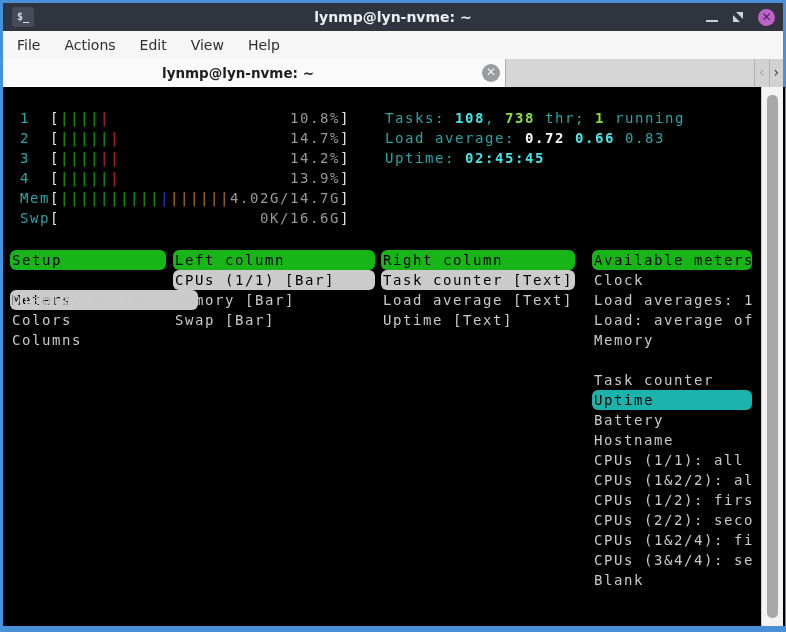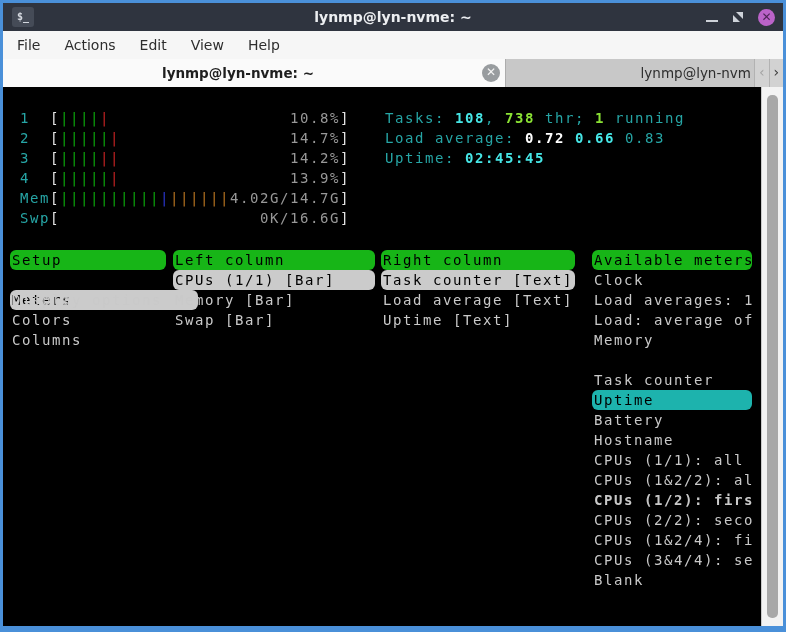--- a/index.html
+++ b/index.html
@@ -36,21 +36,21 @@
   .tab-inactive .tab-label{display:block;line-height:28px;text-align:right;padding-right:3px;
                 font-size:13.5px;color:#2e2e2e;white-space:nowrap;}
   .tab-scroll{position:absolute;left:751px;top:0;width:29px;height:28px;display:flex;}
   .tab-scroll div{width:14px;height:28px;line-height:26px;text-align:center;font-size:14px;
                   border-left:1px solid #b2b2b2;background:#d2d2d2;}
   .scroll-prev{color:#a4a4a4;}
   .scroll-next{color:#3a3a3a;}
   
   .terminal{position:absolute;left:3px;top:87px;width:758px;height:539px;background:#000;
             font-family:"DejaVu Sans Mono",monospace;font-size:14px;line-height:20px;
-            letter-spacing:1.57px;overflow:hidden;}
+            letter-spacing:1.57px;overflow:hidden;padding-left:24px;}
   .trow{position:absolute;height:20px;white-space:pre;color:#c9c9c9;}
   .c-cyan{color:#26a5a5;}
   .c-bcyan{color:#46e6e6;font-weight:bold;}
   .c-bgreen{color:#8ae234;font-weight:bold;}
   .c-bwhite{color:#ffffff;font-weight:bold;}
   .c-brk{color:#e4e4e4;}
   .c-val{color:#989898;}
   .bar-green{color:#0ca50c;}
   .bar-red{color:#c42222;}
   .bar-blue{color:#2a36d0;}
@@ -97,23 +97,20 @@
     <span class="menu-item">Edit</span>
     <span class="menu-item">View</span>
     <span class="menu-item">Help</span>
   </div>
 
   <div class="tabbar">
     <div class="tab-active">
       <span class="tab-label">lynmp@lyn-nvme: ~</span>
       <span class="tab-close">✕</span>
     </div>
-    <div class="tab-inactive">
-      <span class="tab-label">lynmp@lyn-nvm</span>
-    </div>
     <div class="tab-scroll">
       <div class="scroll-prev">‹</div>
       <div class="scroll-next">›</div>
     </div>
   </div>
 
   <div class="terminal" id="term">
       <div class="trow" style="left: 7px; top: 21px;"><span class="c-cyan"> 1  </span><span class="c-brk">[</span><span class="bar-green">|</span><span class="bar-green">|</span><span class="bar-green">|</span><span class="bar-green">|</span><span class="bar-red">|</span><span class="c-val">                  </span><span class="c-val">10.8%</span><span class="c-brk">]</span></div>
       <div class="trow" style="left: 7px; top: 41px;"><span class="c-cyan"> 2  </span><span class="c-brk">[</span><span class="bar-green">|</span><span class="bar-green">|</span><span class="bar-green">|</span><span class="bar-green">|</span><span class="bar-green">|</span><span class="bar-red">|</span><span class="c-val">                 </span><span class="c-val">14.7%</span><span class="c-brk">]</span></div>
       <div class="trow" style="left: 7px; top: 61px;"><span class="c-cyan"> 3  </span><span class="c-brk">[</span><span class="bar-green">|</span><span class="bar-green">|</span><span class="bar-green">|</span><span class="bar-green">|</span><span class="bar-red">|</span><span class="bar-red">|</span><span class="c-val">                 </span><span class="c-val">14.2%</span><span class="c-brk">]</span></div>
@@ -140,21 +137,21 @@
       <div class="prow" style="left: 589px; top: 183px; width: 160px;">Clock</div>
       <div class="prow" style="left: 589px; top: 203px; width: 160px;">Load averages: 1</div>
       <div class="prow" style="left: 589px; top: 223px; width: 160px;">Load: average of</div>
       <div class="prow" style="left: 589px; top: 243px; width: 160px;">Memory</div>
       <div class="prow" style="left: 589px; top: 283px; width: 160px;">Task counter</div>
       <div class="prow sel-cyan" style="left: 589px; top: 303px; width: 160px;">Uptime</div>
       <div class="prow" style="left: 589px; top: 323px; width: 160px;">Battery</div>
       <div class="prow" style="left: 589px; top: 343px; width: 160px;">Hostname</div>
       <div class="prow" style="left: 589px; top: 363px; width: 160px;">CPUs (1/1): all</div>
       <div class="prow" style="left: 589px; top: 383px; width: 160px;">CPUs (1&amp;2/2): al</div>
-      <div class="prow" style="left: 589px; top: 403px; width: 160px; font-weight: bold;">CPUs (1/2): firs</div>
+      <div class="prow" style="left: 589px; top: 403px; width: 160px;">CPUs (1/2): firs</div>
       <div class="prow" style="left: 589px; top: 423px; width: 160px;">CPUs (2/2): seco</div>
       <div class="prow" style="left: 589px; top: 443px; width: 160px;">CPUs (1&amp;2/4): fi</div>
       <div class="prow" style="left: 589px; top: 463px; width: 160px;">CPUs (3&amp;4/4): se</div>
       <div class="prow" style="left: 589px; top: 483px; width: 160px;">Blank</div>
     </div>
 
   <div class="scrollbar">
     <div class="sb-thumb"></div>
   </div>
 

